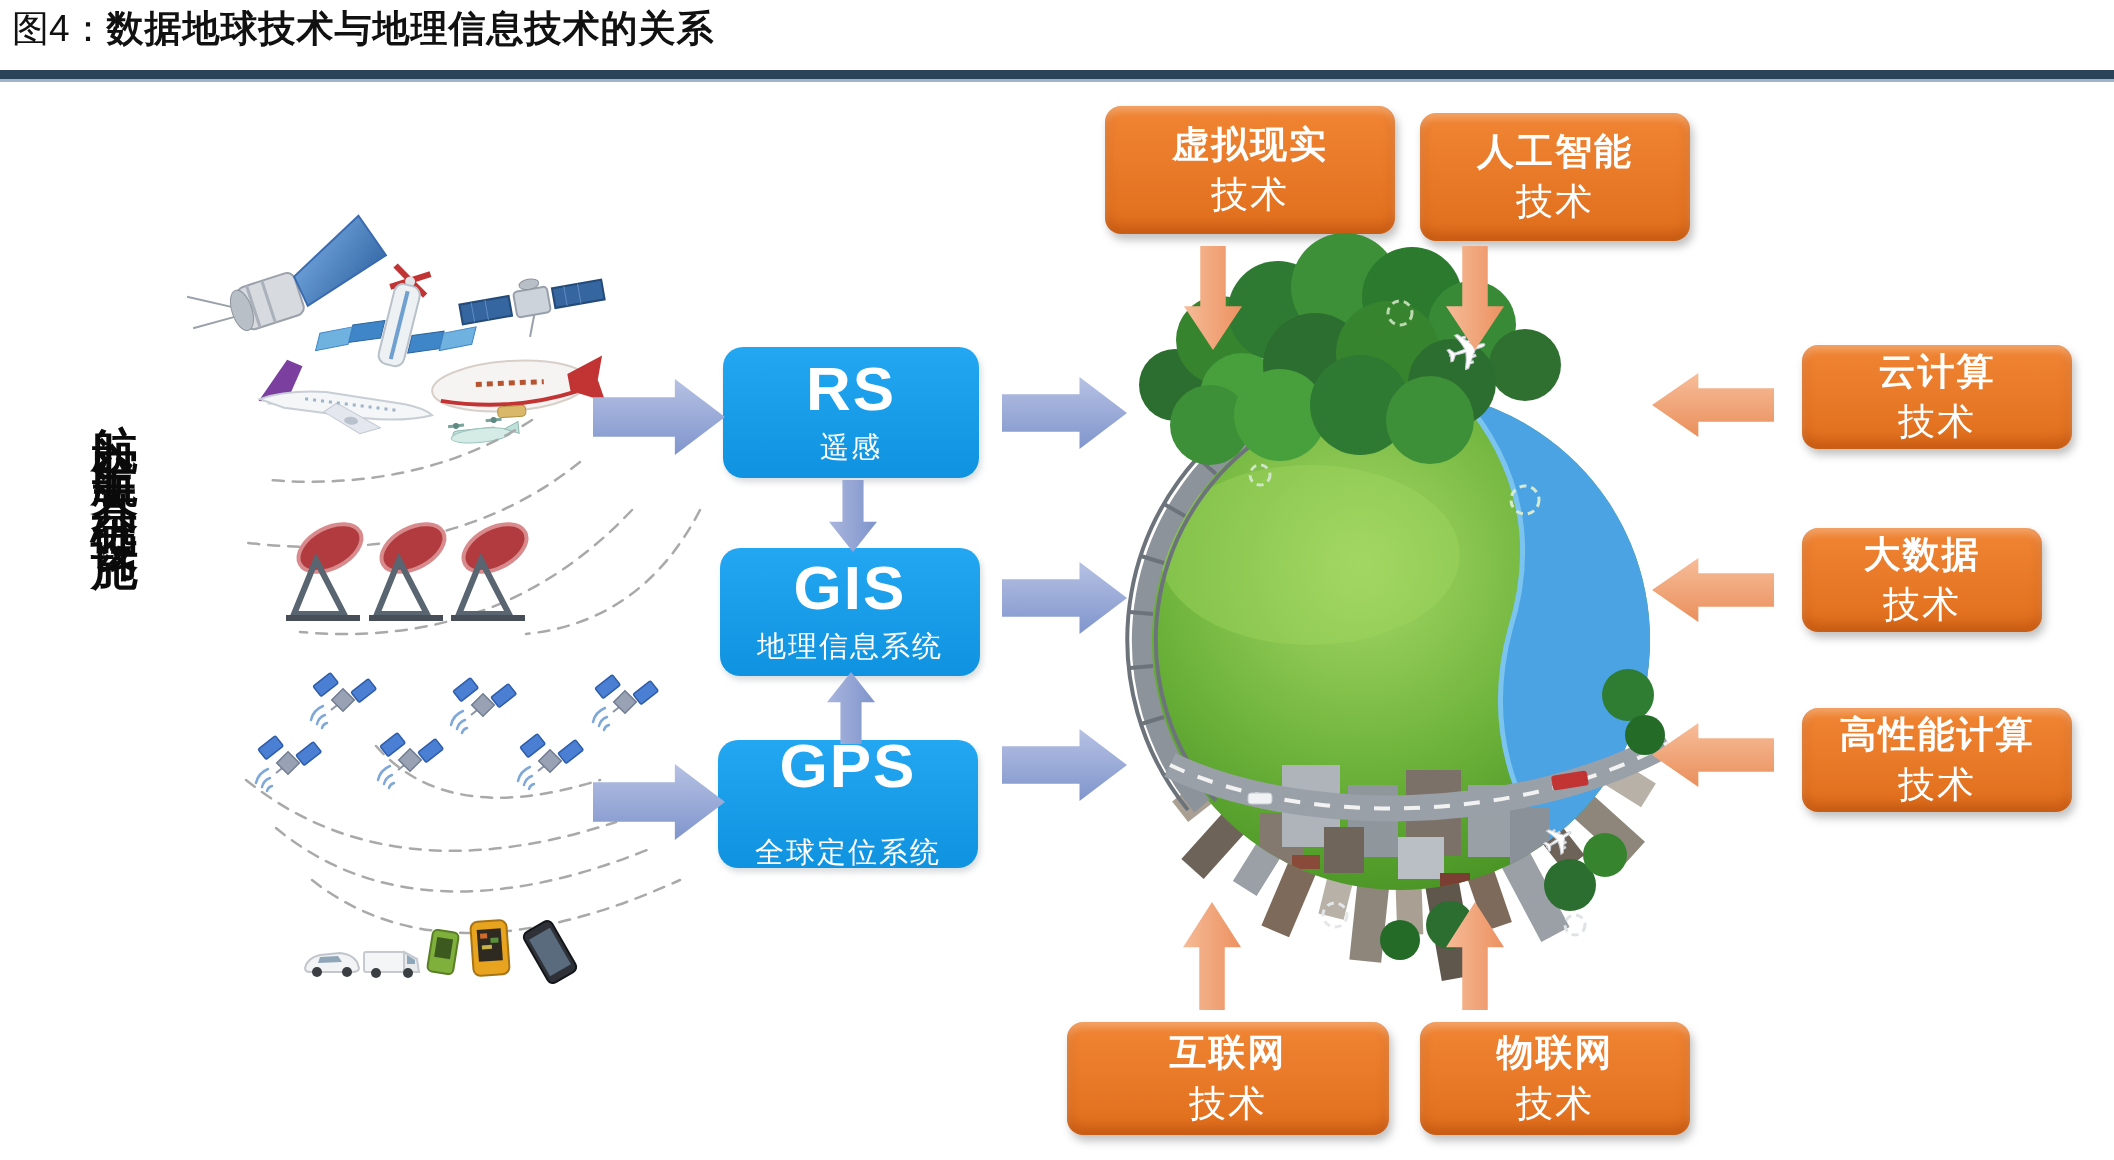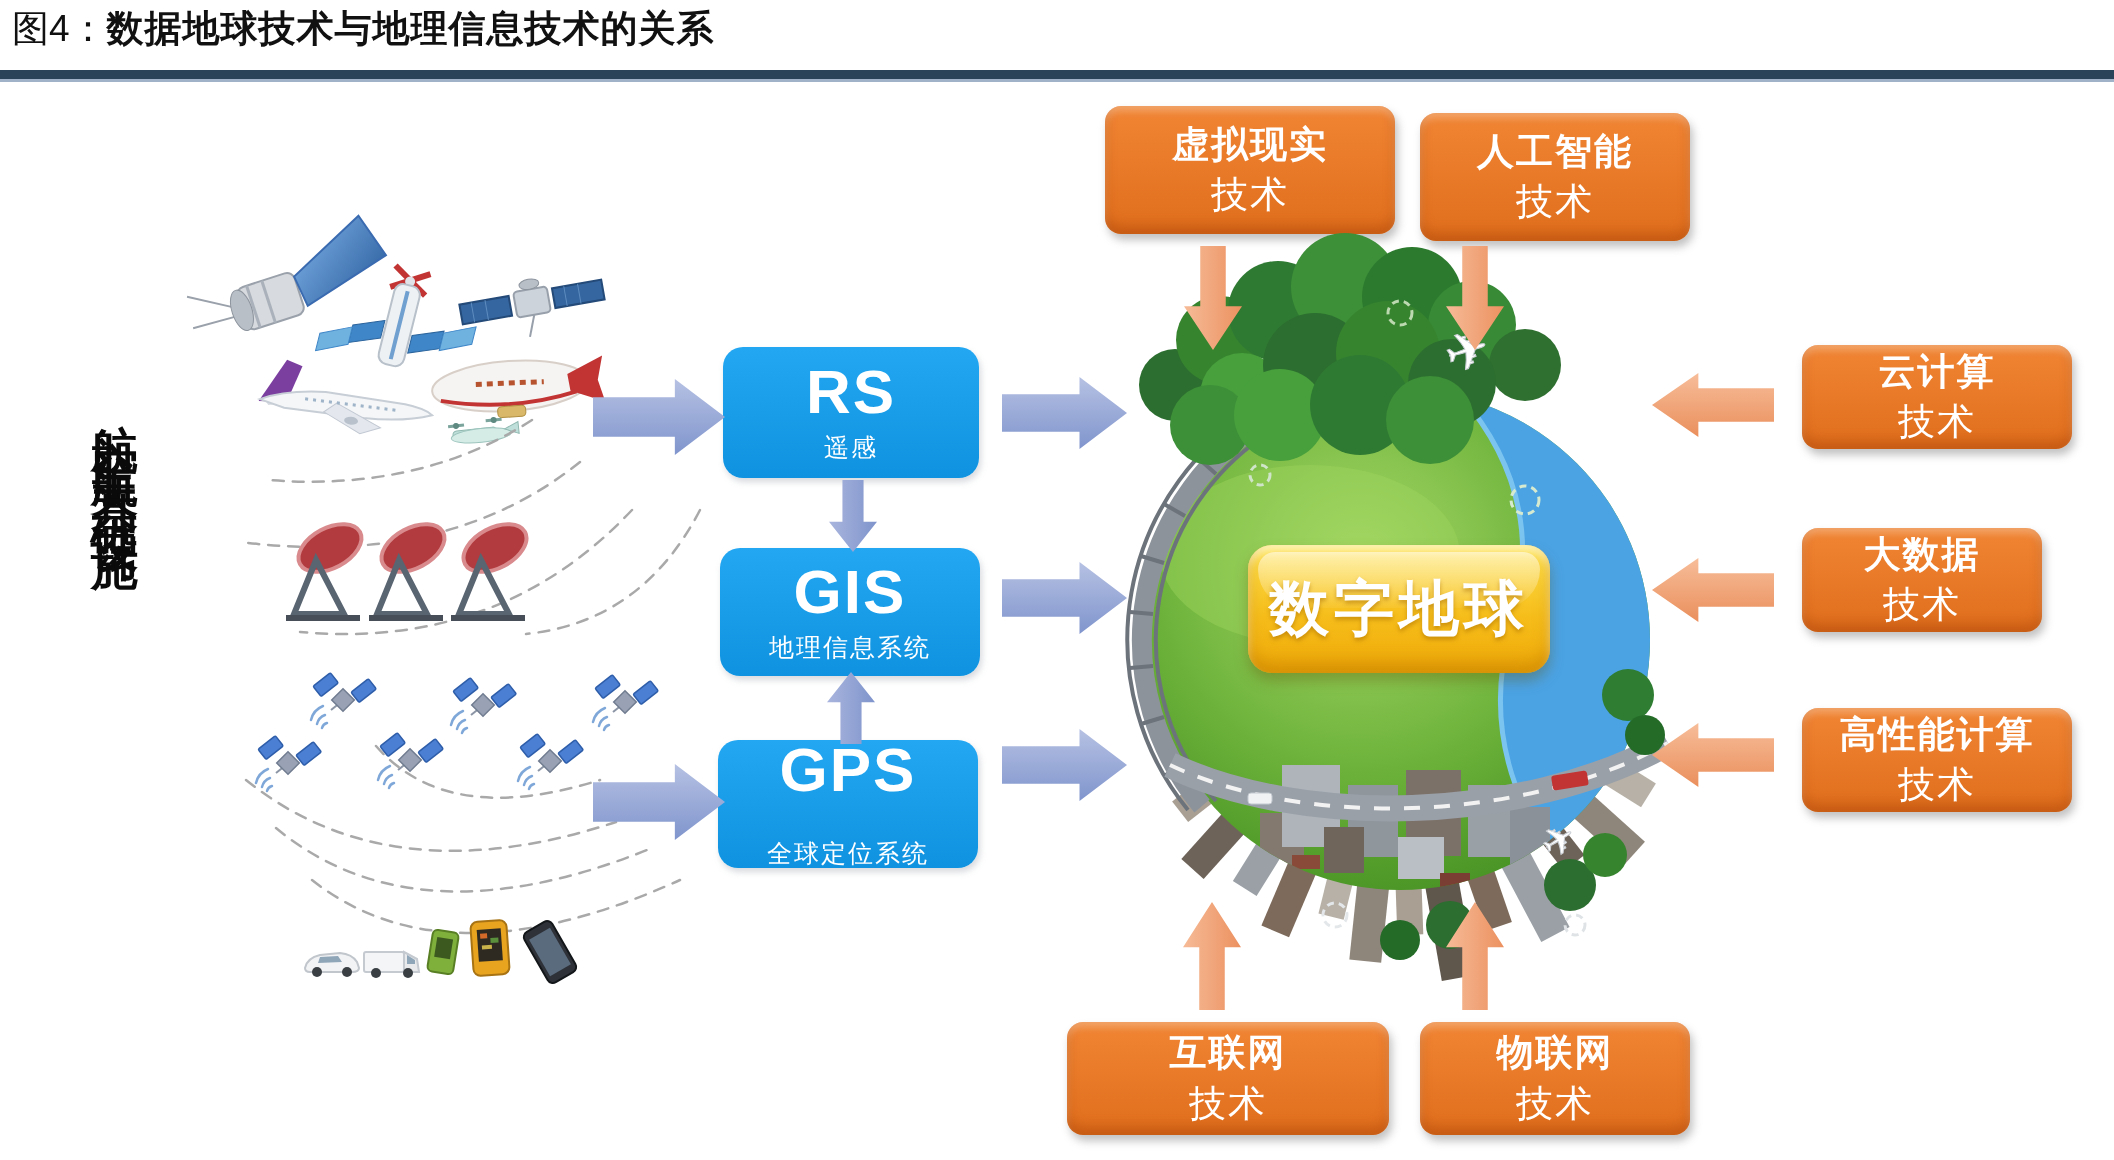--- a/index.html
+++ b/index.html
@@ -15,21 +15,21 @@
 
   
   .vlabel{position:absolute;left:92px;top:386px;height:540px;writing-mode:vertical-rl;
           font-size:47px;font-weight:800;color:#0a0a0a;letter-spacing:17px;line-height:1;}
 
   
   .bbox{position:absolute;border-radius:20px;background:linear-gradient(180deg,#23a7f2 0%,#0f93e0 100%);
         color:#fff;display:flex;flex-direction:column;align-items:center;justify-content:center;
         box-shadow:2px 4px 6px rgba(140,150,160,.35);}
   .bbox .abbr{font-size:62px;font-weight:800;line-height:1;letter-spacing:2px;}
-  .bbox .sub{font-size:25px;font-weight:500;margin-top:8px;letter-spacing:2px;}
+  .bbox .sub{font-size:29px;font-weight:500;margin-top:8px;letter-spacing:2px;}
 
   
   .obox{position:absolute;border-radius:16px;background:linear-gradient(180deg,#F08534 0%,#E06E1C 100%);
         color:#fff;display:flex;flex-direction:column;align-items:center;justify-content:center;
         box-shadow:3px 6px 8px rgba(120,120,120,.45), inset 0 -8px 12px rgba(150,55,0,.35), inset 0 5px 7px rgba(255,255,255,.28);
         text-align:center;}
   .obox .l1{font-size:37px;font-weight:800;line-height:1.2;letter-spacing:2px;}
   .obox .l2{font-size:37px;font-weight:400;line-height:1.2;letter-spacing:2px;margin-top:6px;}
 
   
@@ -372,23 +372,20 @@
 
     <g fill="none" stroke-dasharray="7 5" stroke-width="3">
       <circle cx="425" cy="275" r="14" stroke="#d6ead0"></circle>
       <circle cx="160" cy="250" r="10" stroke="#cfe4c8"></circle>
       <circle cx="300" cy="88" r="12" stroke="#bcd9b0"></circle>
       <circle cx="235" cy="690" r="12" stroke="#e4e7ea"></circle>
       <circle cx="475" cy="700" r="10" stroke="#dfe3e6"></circle>
     </g>
   </svg>
 
-  <div class="ylabel">
-    <span class="txt">数字地球</span>
-  </div>
 
   <div class="obox" style="left:1105px;top:106px;width:290px;height:128px;">
     <div class="l1">虚拟现实</div>
     <div class="l2">技术</div>
   </div>
   <div class="obox" style="left:1420px;top:113px;width:270px;height:128px;">
     <div class="l1">人工智能</div>
     <div class="l2">技术</div>
   </div>
   <div class="obox" style="left:1802px;top:345px;width:270px;height:104px;">

